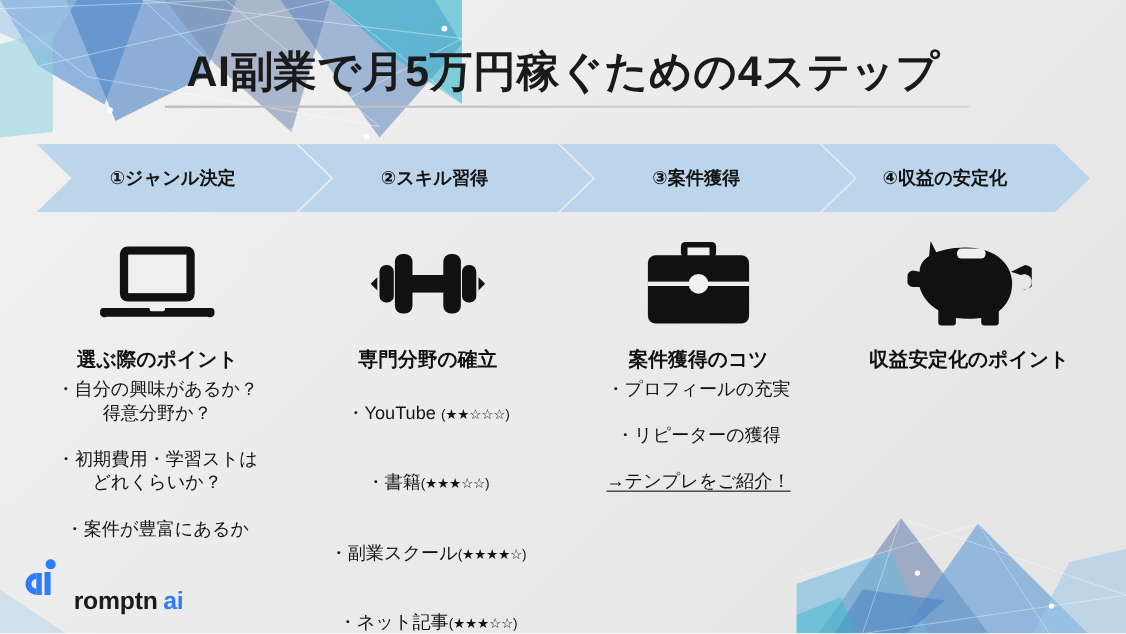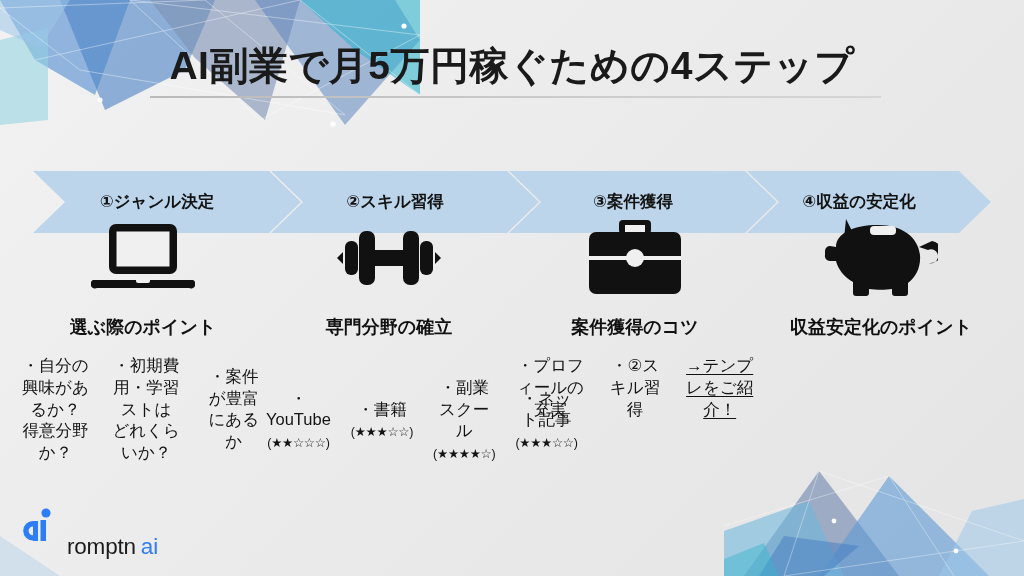--- a/index.html
+++ b/index.html
@@ -62,21 +62,20 @@
   }
   .chev {
     position: absolute;
     top: 0;
     height: 62px;
     display: flex;
     align-items: center;
     justify-content: center;
     background: #bcd5ea;
     box-sizing: border-box;
-    margin-top: 40px;
   }
   .chev-label {
     font-size: 16.5px;
     font-weight: 700;
     color: #131313;
     transform: translateX(-10px);
     white-space: nowrap;
   }
   .chev-0 {
     left: 0; width: 268px;
@@ -118,23 +117,23 @@
   }
   .col-heading {
     margin-top: 11px;
     font-size: 18px;
     font-weight: 700;
     color: #111111;
     text-align: center;
     white-space: nowrap;
   }
   .bullets {
-    margin-top: 16px;
-    display: flex;
-    flex-direction: row;
+    margin-top: 5px;
+    display: flex;
+    flex-direction: column;
     align-items: center;
     gap: 20px;
     width: 100%;
   }
   .bullet {
     font-size: 16.5px;
     line-height: 1.32;
     color: #131313;
     text-align: center;
     white-space: pre-line;
@@ -153,21 +152,21 @@
     position: absolute;
     left: 22px;
     bottom: 18px;
     display: flex;
     align-items: center;
     gap: 13px;
   }
   .logo-mark { display: block; }
   .logo-text {
     font-size: 22.5px;
-    font-weight: 400;
+    font-weight: 700;
     letter-spacing: -0.2px;
     line-height: 1;
     margin-top: 44px;
   }
   .logo-text .dark { color: #1b1b1b; }
   .logo-text .blue { color: #2f7df6; margin-left: 5px; }
 </style>
 </head>
 <body>
 
@@ -291,21 +290,21 @@
           <rect x="38" y="0" width="32" height="14" rx="4" fill="#111111"></rect>
           <rect x="44" y="5" width="20" height="11" fill="#f0f0f0"></rect>
           <rect x="8" y="12" width="92" height="62" rx="7" fill="#111111"></rect>
           <rect x="8" y="36" width="92" height="4" fill="#f0f0f0"></rect>
           <circle cx="54" cy="38" r="9" fill="#f0f0f0"></circle>
         </svg>
       </div>
       <div class="col-heading">案件獲得のコツ</div>
       <div class="bullets">
         <div class="bullet">・プロフィールの充実</div>
-        <div class="bullet">・②スキル習得</div>
+        <div class="bullet">・リピーターの獲得</div>
         <div class="bullet link">→テンプレをご紹介！</div>
       </div>
     </div>
 
     <div class="col">
       <div class="icon-box">
         <svg width="114" height="82" viewBox="0 0 114 82">
           <path d="M30 18 L22 2 L20 22 Z" fill="#111111"></path>
           <path d="M12 30 C12 16 30 8 54 8 C78 8 94 20 96 38 C97 50 92 60 84 66 L84 76 A3 3 0 0 1 81 79 L71 79 A3 3 0 0 1 68 76 L68 72 C62 73 52 73 45 72 L45 76 A3 3 0 0 1 42 79 L32 79 A3 3 0 0 1 29 76 L29 65 C20 60 14 52 12 44 L6 44 A5 5 0 0 1 1 38 L1 34 A5 5 0 0 1 6 29 Z" fill="#111111"></path>
           <rect x="46" y="9" width="26" height="9" rx="4" fill="#f0f0f0"></rect>

